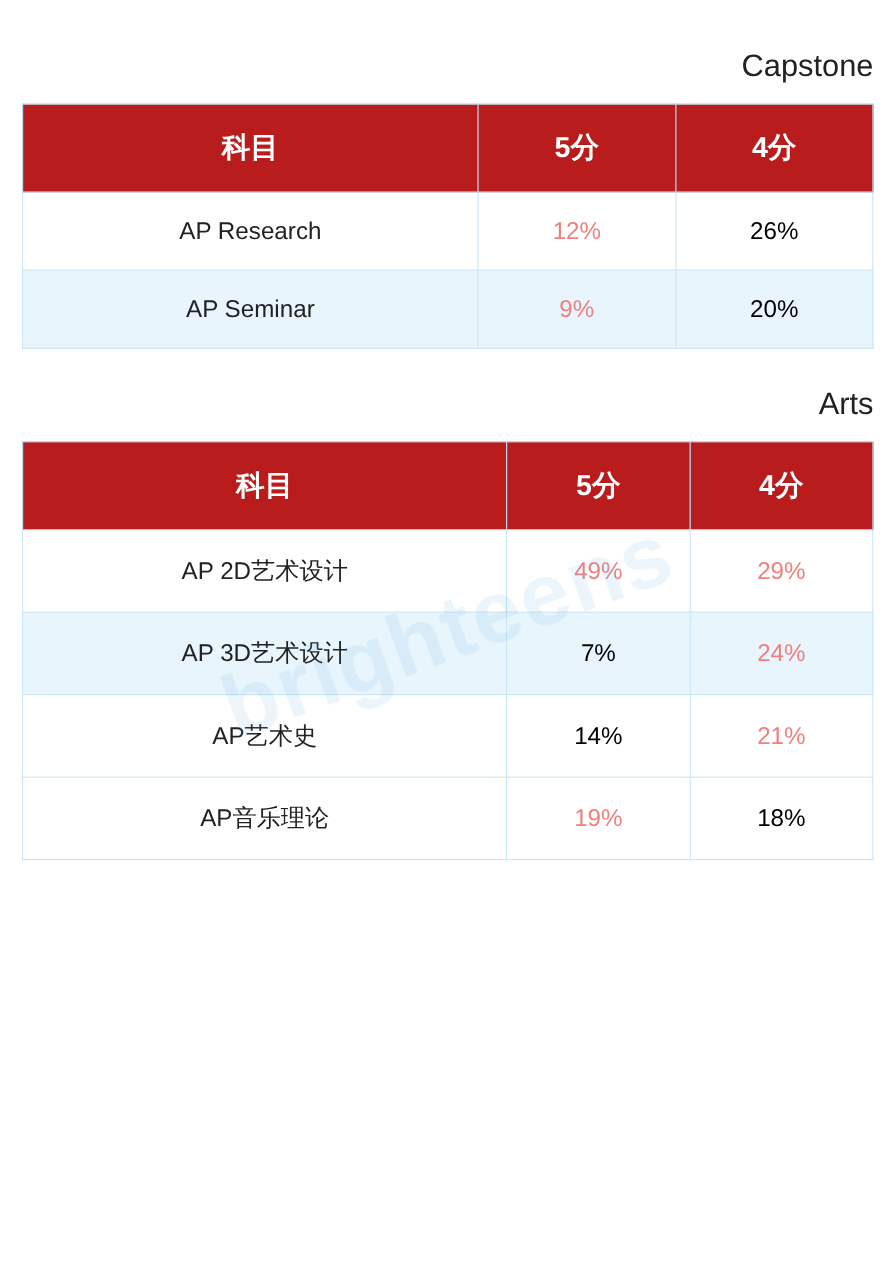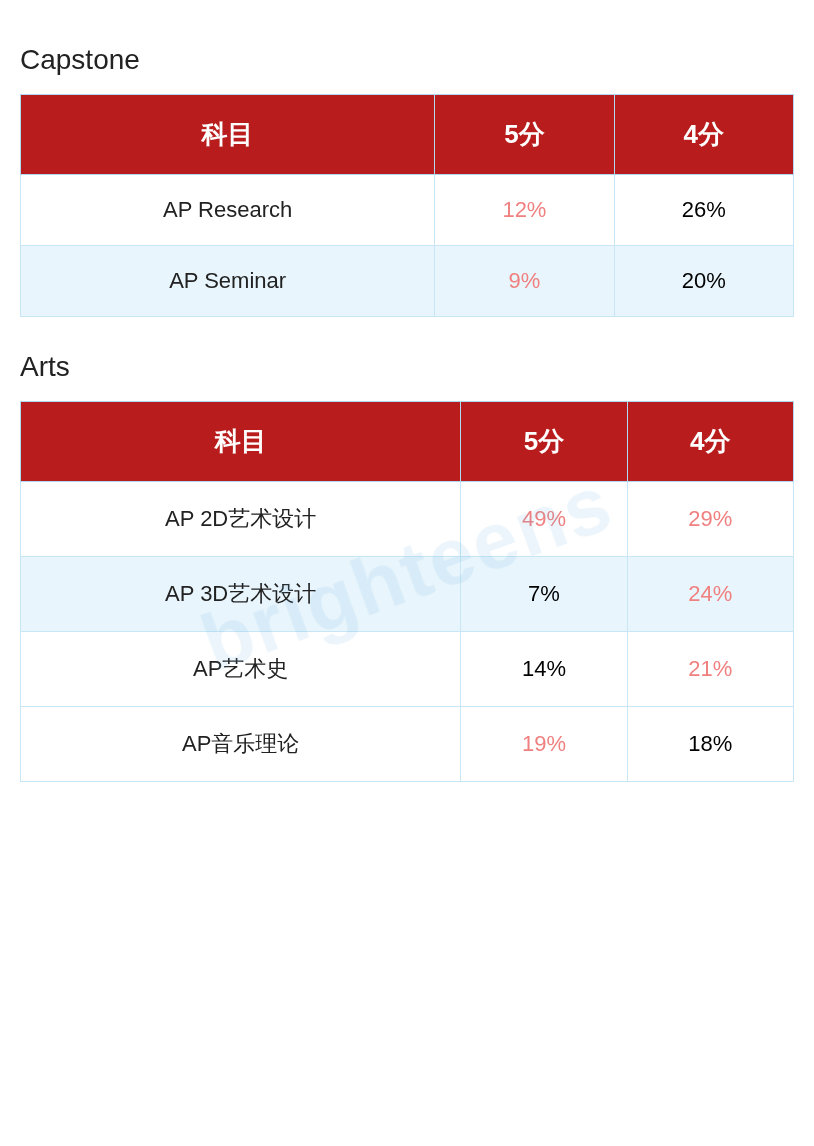--- a/index.html
+++ b/index.html
@@ -10,21 +10,21 @@
 
     body {
       background: #ffffff;
       font-family: -apple-system, BlinkMacSystemFont, "PingFang SC", "Helvetica Neue", Arial, sans-serif;
       width: 814px;
       min-height: 1146px;
       padding: 20px;
     }
 
     .section-title {
-      text-align: left;
+      text-align: right;
       font-size: 28px;
       font-weight: 500;
       color: #222222;
       padding: 24px 0 18px 0;
     }
 
     .table-wrapper {
       width: 100%;
       border-collapse: collapse;
       border: 1px solid #b0d8f0;

